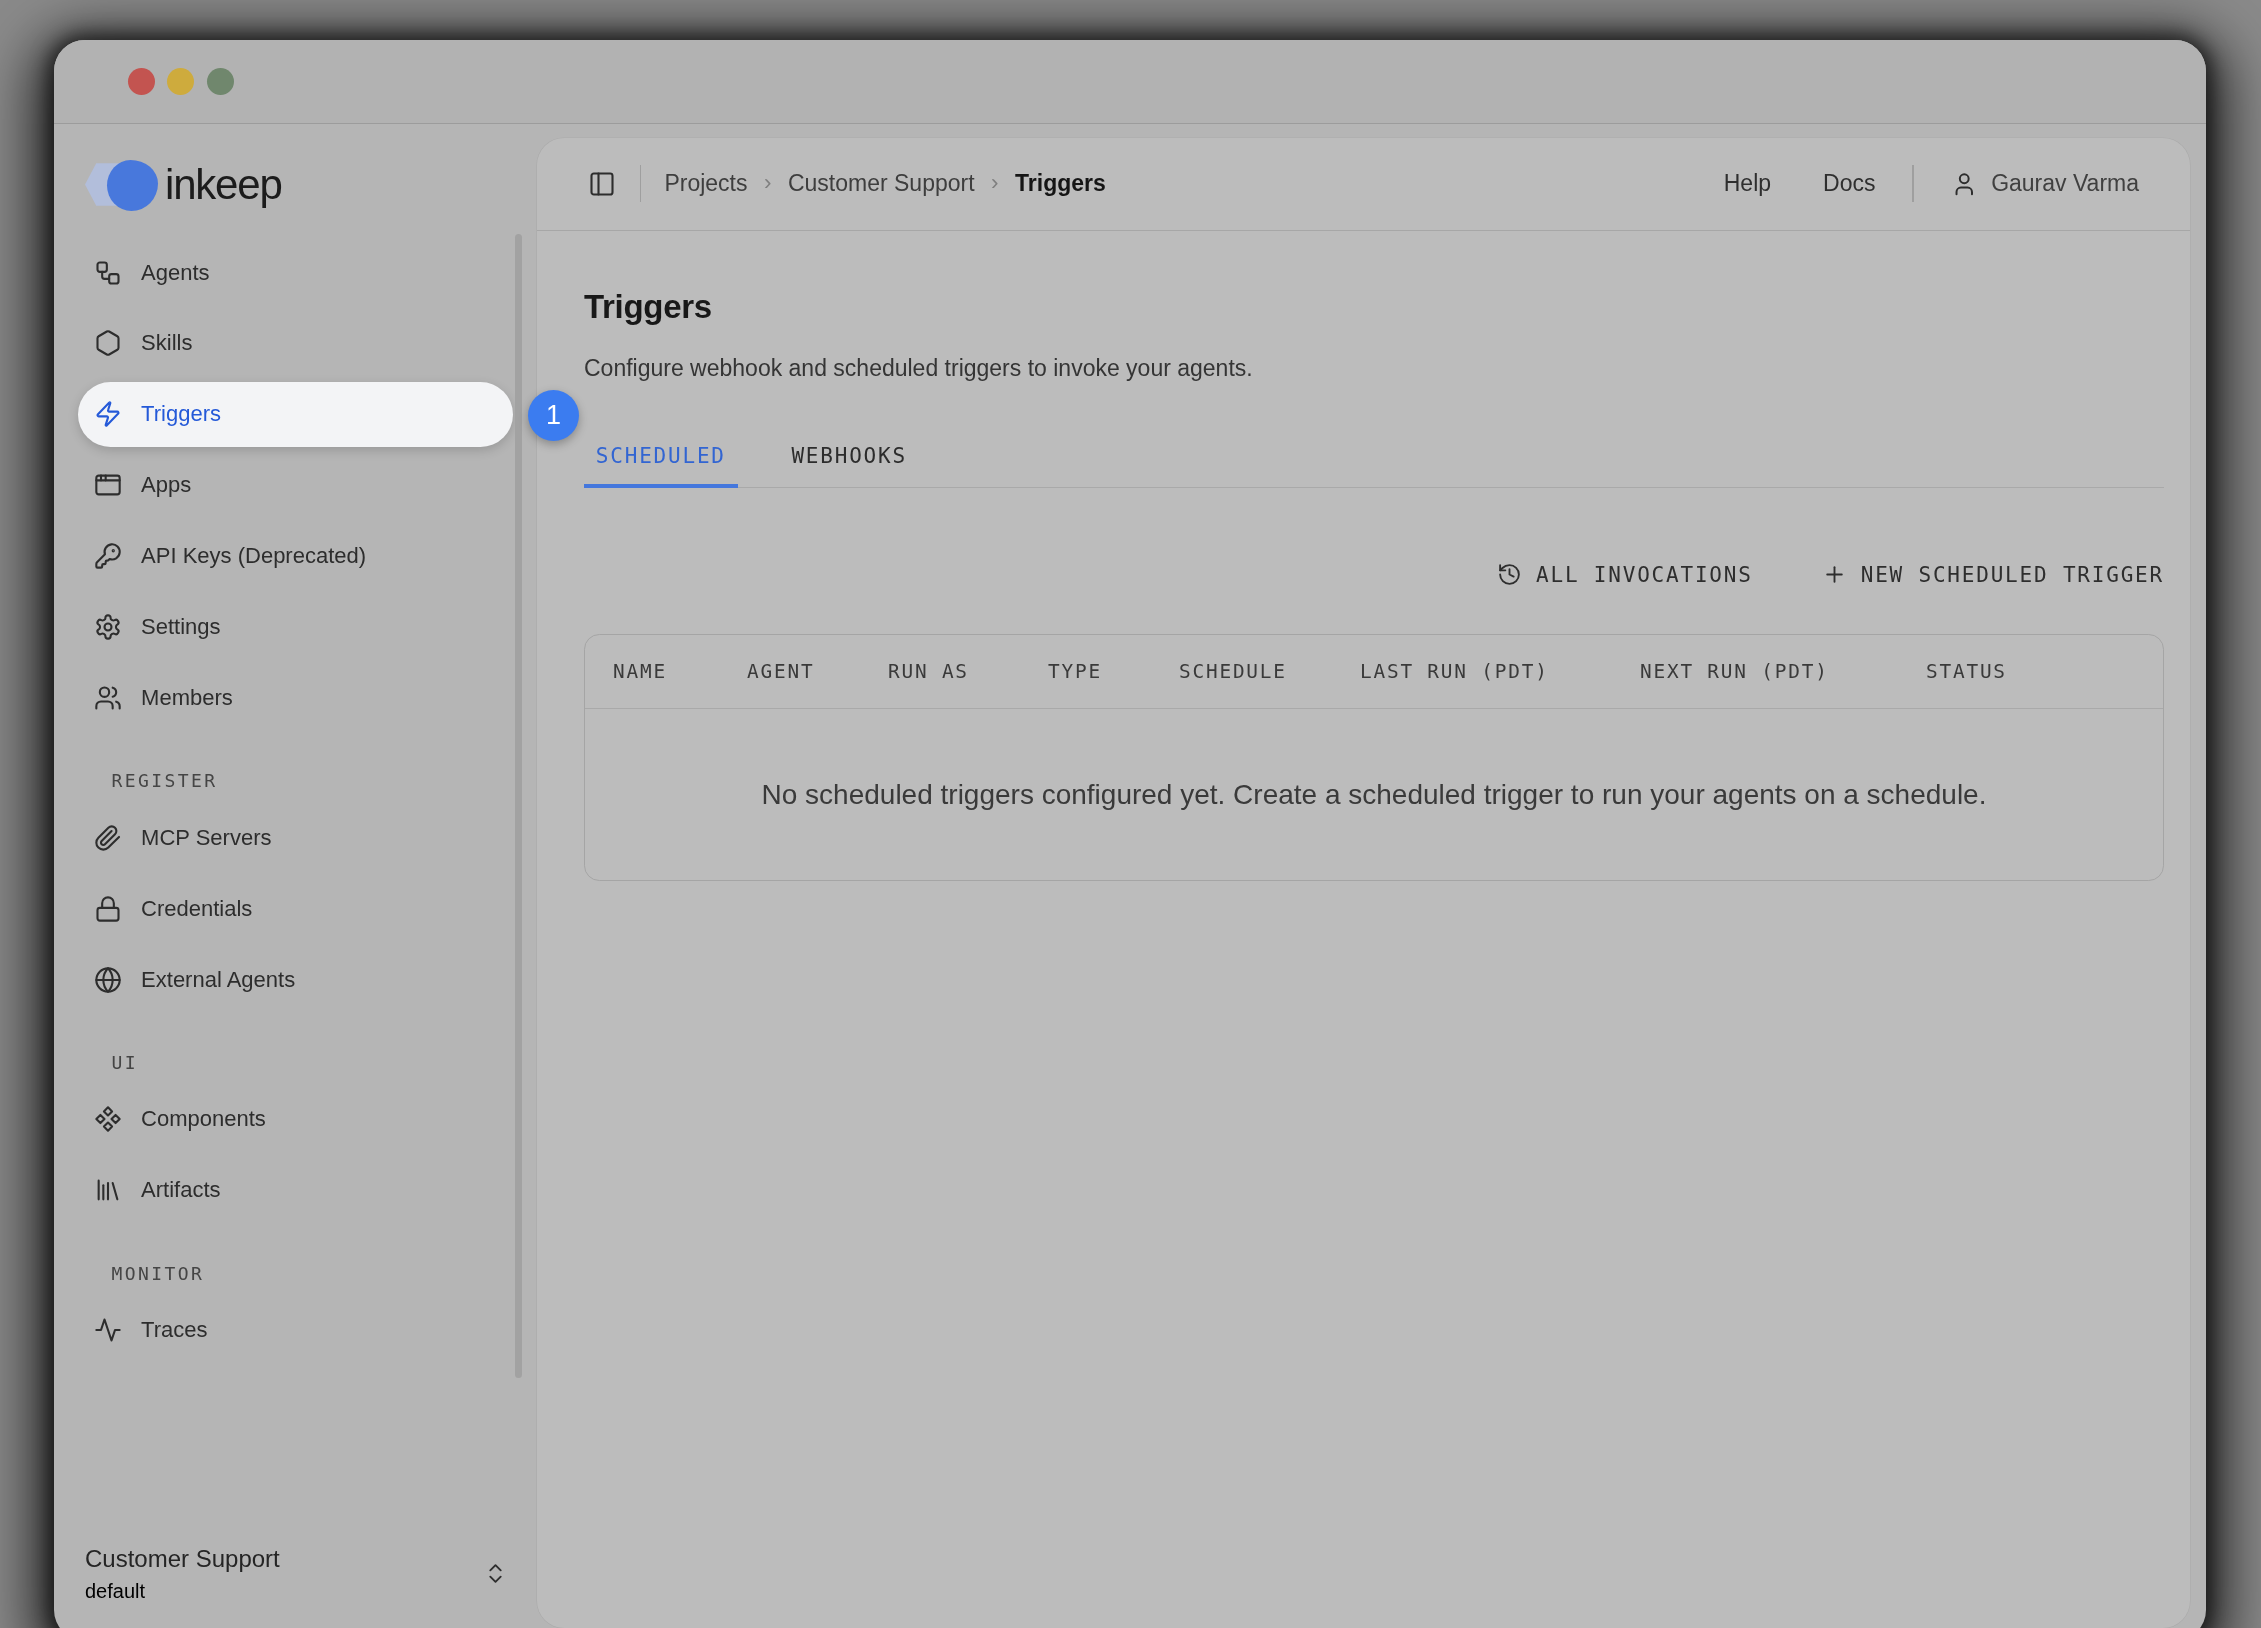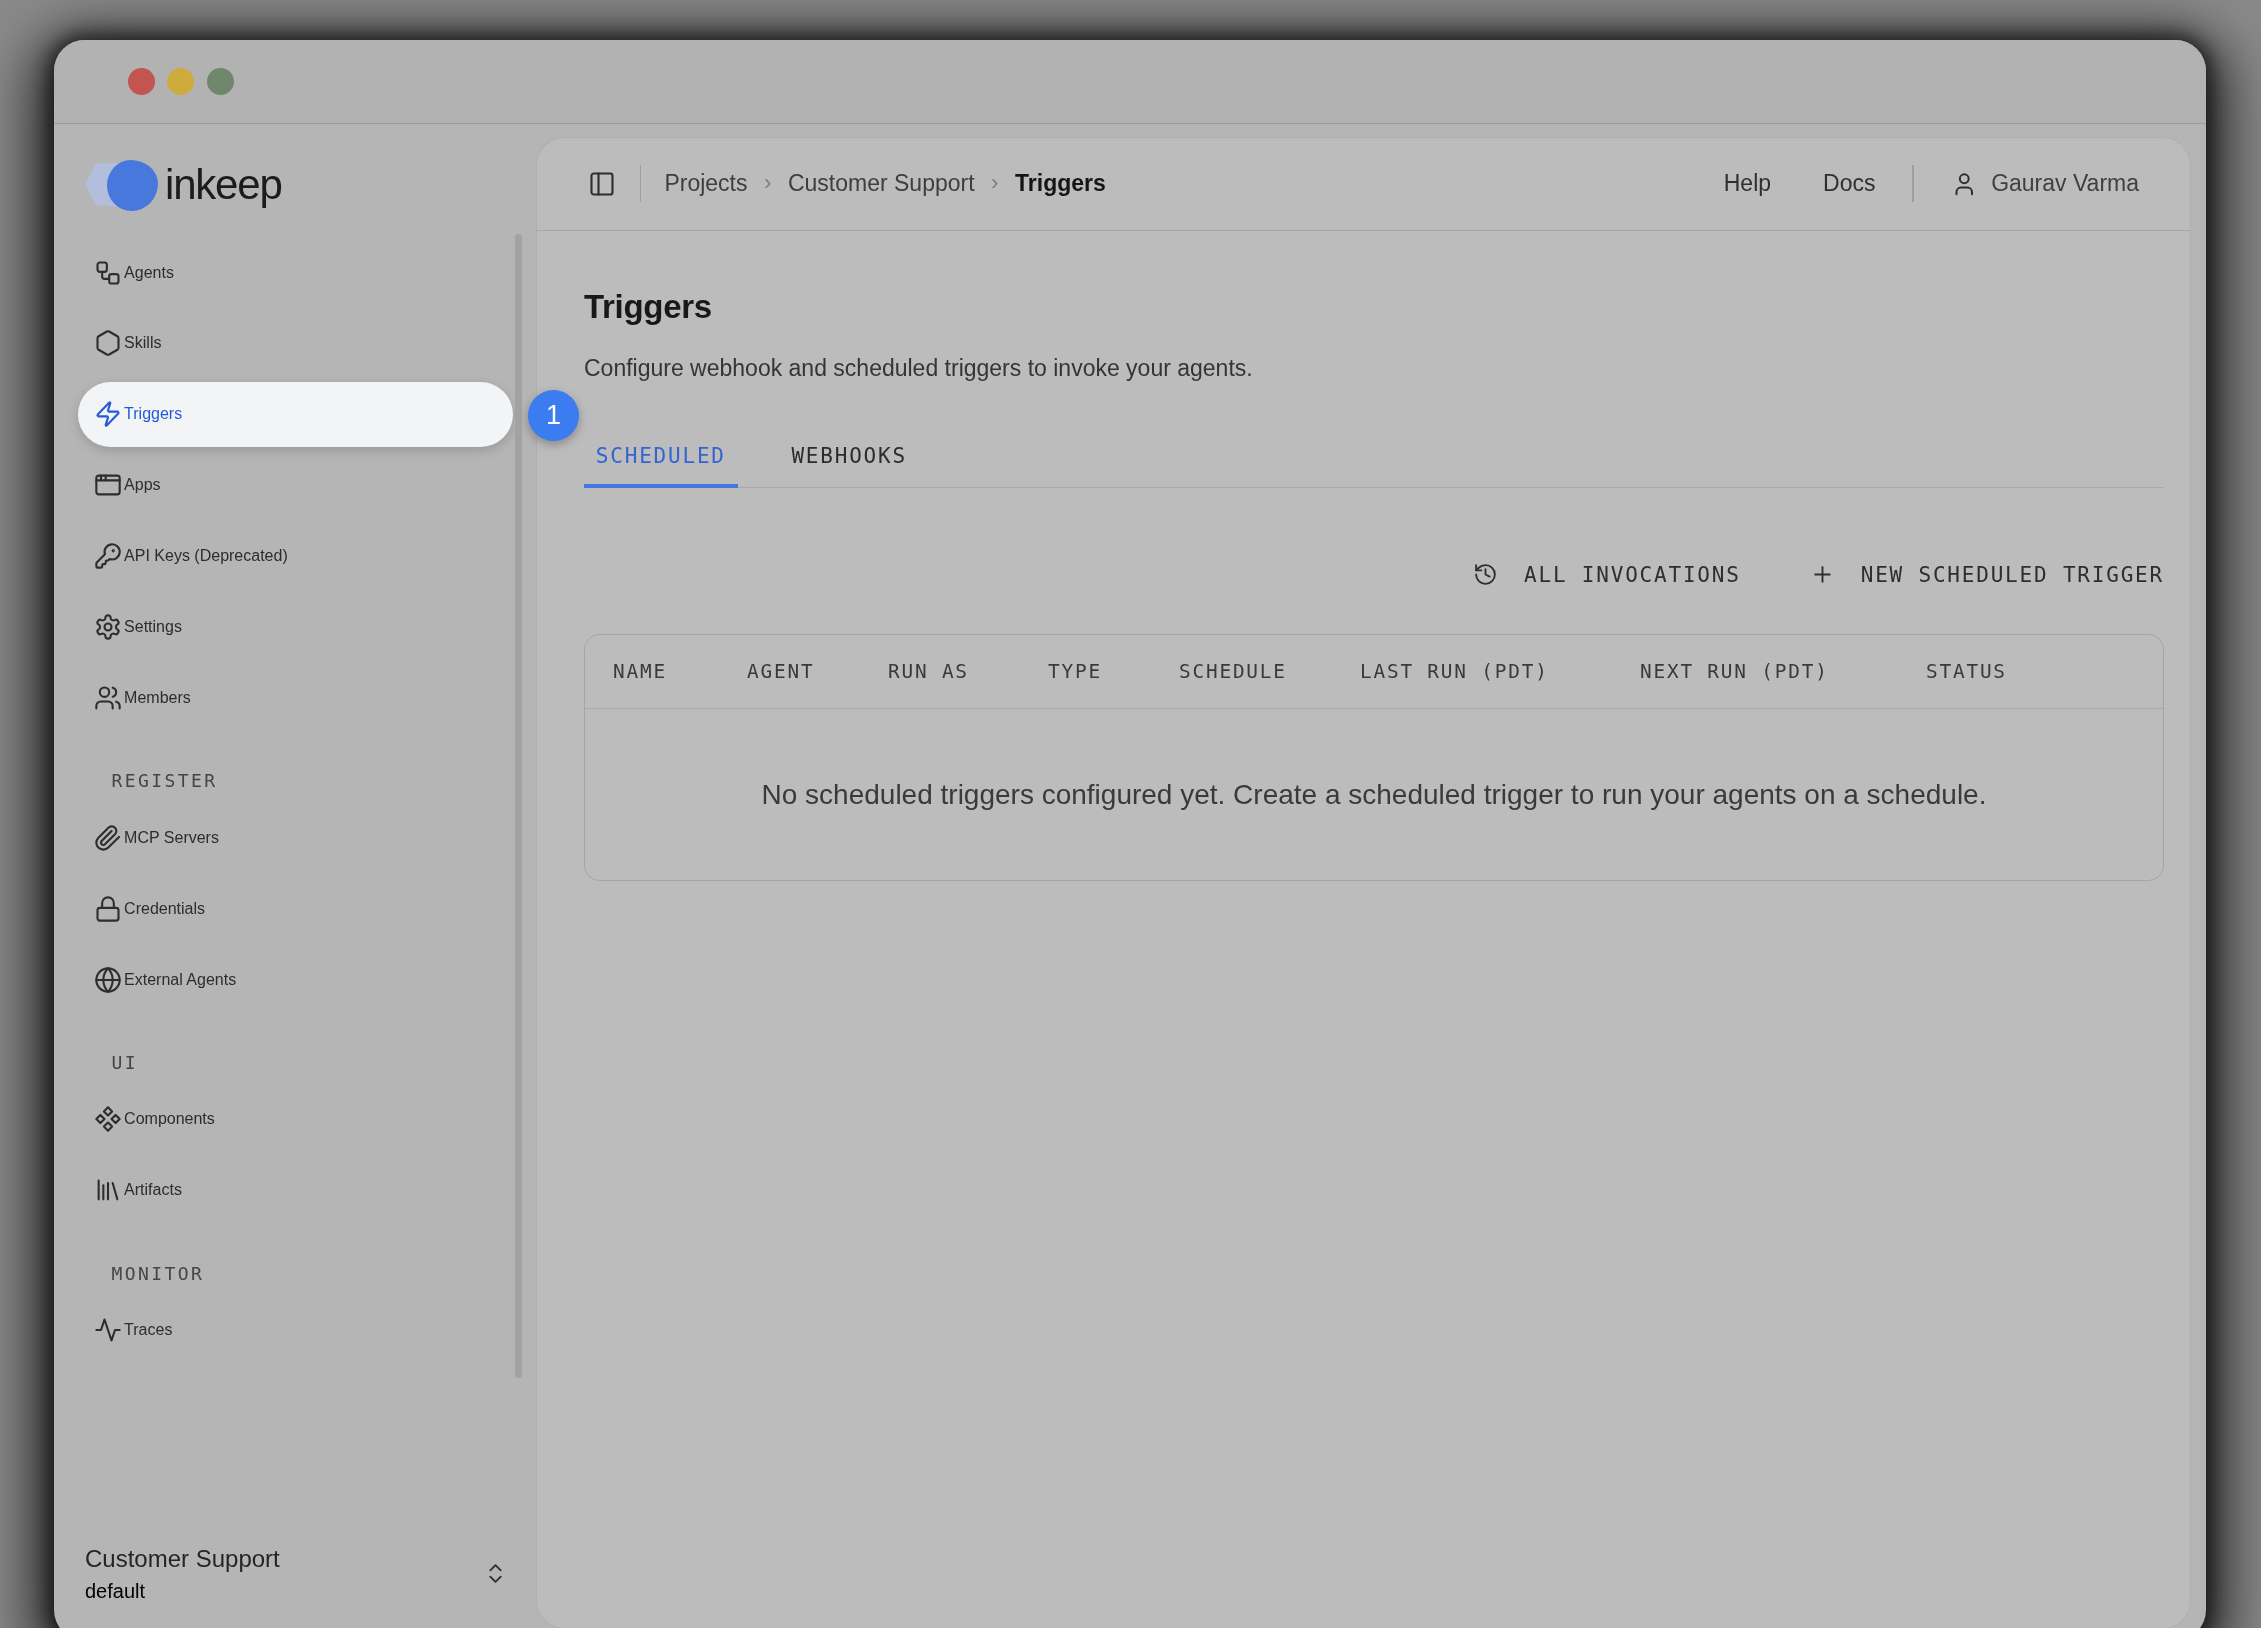--- a/index.html
+++ b/index.html
@@ -52,23 +52,23 @@
   }
   .logo-blob {
     position: absolute; left: 22.4px; top: 4.7px; width: 51px; height: 51px;
     background: #4878dc; border-radius: 46% 54% 52% 48% / 50% 46% 54% 50%;
   }
   .logo-text { font-size: 42px; font-weight: 400; color: #1c1c1c; letter-spacing: -1.2px; }
 
   .nav { margin-top: 26px; padding: 0 23.6px; display: flex; flex-direction: column; }
   .nav-item {
     height: 65px; border-radius: 35px; flex: none;
-    display: flex; align-items: center; gap: 2px;
+    display: flex; align-items: center; gap: 19px;
     padding: 0 16.5px; margin-bottom: 5.9px;
-    font-size: 16px; color: #2d2d2d; cursor: pointer;
+    font-size: 22px; color: #2d2d2d; cursor: pointer;
   }
   .nav-item svg { width: 28px; height: 28px; flex: none; }
   .nav-item.active {
     background: #f3f4f6; color: #2459d8;
     box-shadow: 0 3.5px 10.6px rgba(0,0,0,.16);
   }
   .section-label {
     margin: 34px 34px 14px; flex: none;
     font-size: 18px; letter-spacing: 2.4px; color: #454545;
   }
@@ -130,21 +130,21 @@
     margin-bottom: -1.2px;
   }
   .tab.active { color: #3265d2; border-bottom-color: #4477dd; }
 
   .actions-row {
     margin-top: 74px;
     display: flex; justify-content: flex-end; align-items: center;
     gap: 69px;
   }
   .text-btn {
-    display: flex; align-items: center; gap: 26px;
+    display: flex; align-items: center; gap: 14px;
     font-size: 21px; letter-spacing: 1.8px; color: #2e2e2e; cursor: pointer;
   }
   .text-btn svg { width: 25px; height: 25px; }
 
   .trigger-table {
     margin-top: 47px;
     border: 1.2px solid #a5a5a5; border-radius: 15.3px;
   }
   .table-head {
     display: grid;

